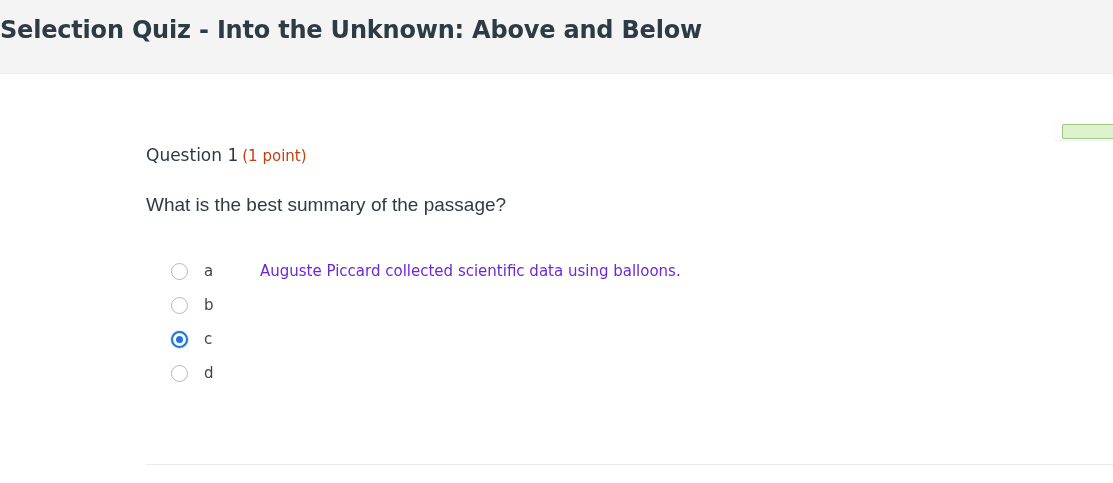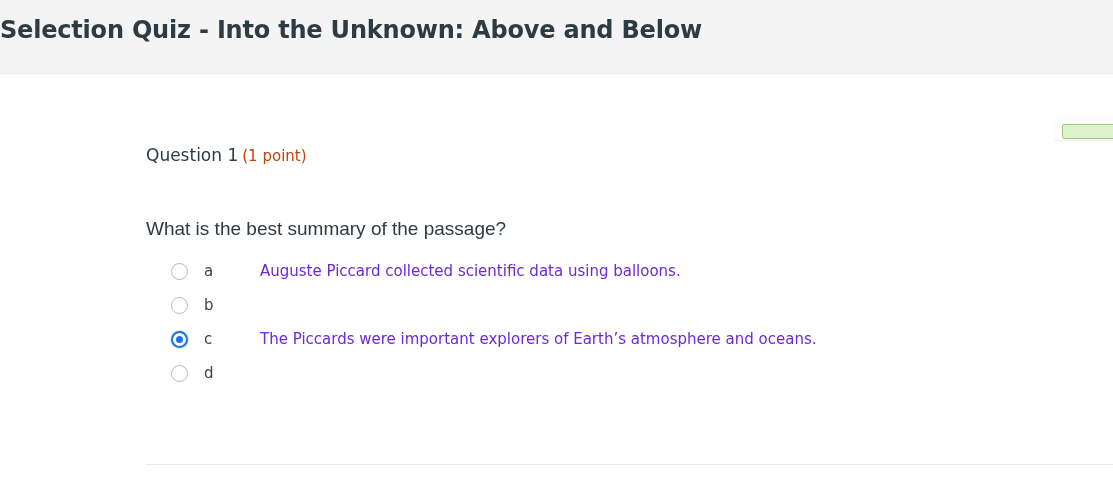--- a/index.html
+++ b/index.html
@@ -103,21 +103,20 @@
     margin-left: 4px;
   }
   .question-text {
     position: absolute;
     left: 0;
     top: 194px;
     font-family: "Liberation Sans", sans-serif;
     font-size: 19px;
     color: #2d3b45;
     white-space: nowrap;
-    margin-top: 24px;
   }
 
   
   .answers {
     position: absolute;
     left: 0;
     top: 258px;
     width: 967px;
   }
   .answer-row {
@@ -209,21 +208,20 @@
     </div>
 
     <div class="answer-row">
       <span class="radio"></span>
       <span class="answer-letter">b</span>
     </div>
 
     <div class="answer-row">
       <span class="radio selected"></span>
       <span class="answer-letter">c</span>
-      <span class="answer-text">The Piccards were important explorers of Earth’s atmosphere and oceans.</span>
     </div>
 
     <div class="answer-row">
       <span class="radio"></span>
       <span class="answer-letter">d</span>
     </div>
 
   </div>
 </div>
 

